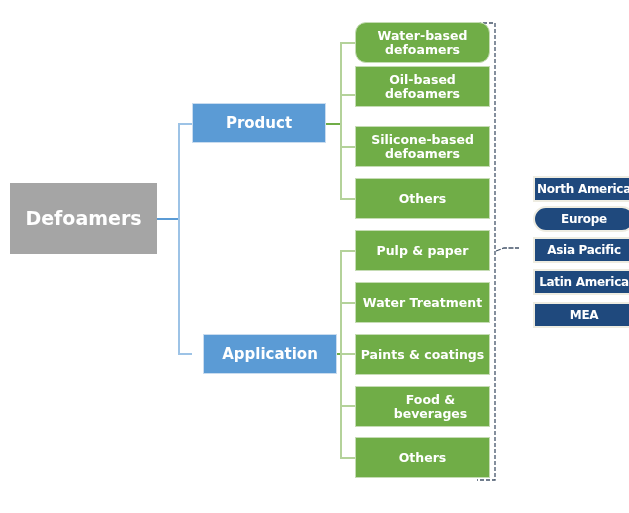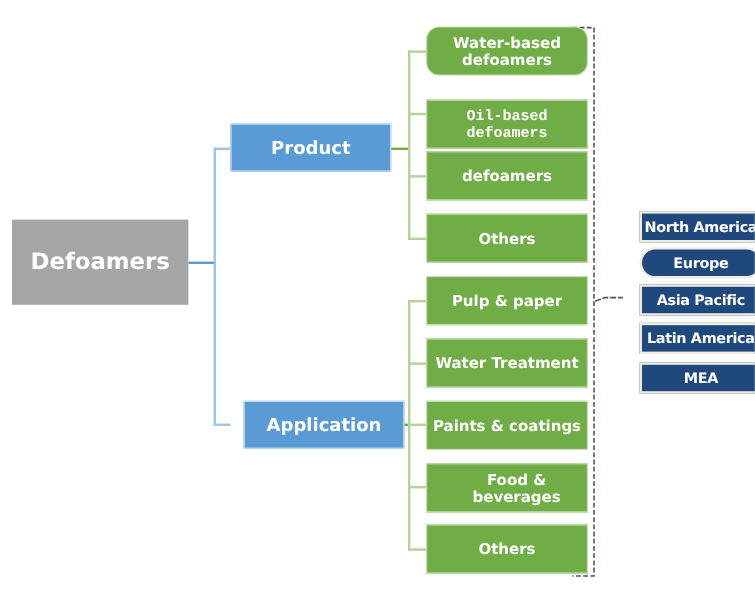--- a/index.html
+++ b/index.html
@@ -62,28 +62,29 @@
 <div class="box cat" style="left:203px;top:334px;">
   <span>Application</span>
 </div>
 
 <div class="box leaf" style="top:22px;border-radius:11px;">
   <div>
       <div>Water-based</div>
       <div>defoamers</div>
     </div>
 </div>
-<div class="box leaf" style="top:83px;font-family:Liberation Mono, monospace;">
+<div class="box leaf" style="top:66px;">
   <div>
       <div>Oil-based</div>
       <div>defoamers</div>
     </div>
 </div>
 <div class="box leaf" style="top:126px;">
   <div>
+      <div>Silicone-based</div>
       <div>defoamers</div>
     </div>
 </div>
 <div class="box leaf" style="top:178px;">
   <div>Others</div>
 </div>
 
 <div class="box leaf" style="top:230px;">
   <div>Pulp &amp; paper</div>
 </div>

